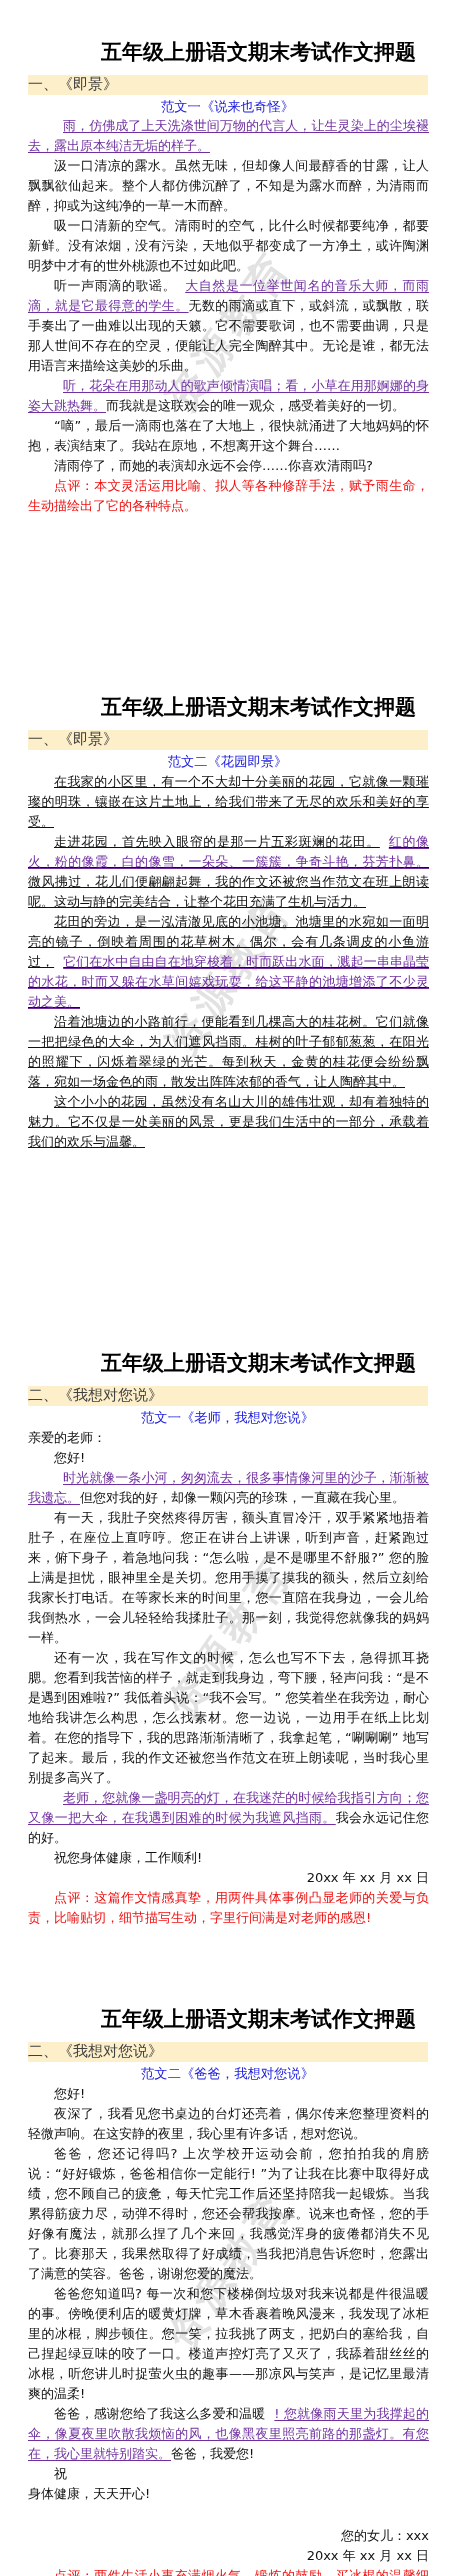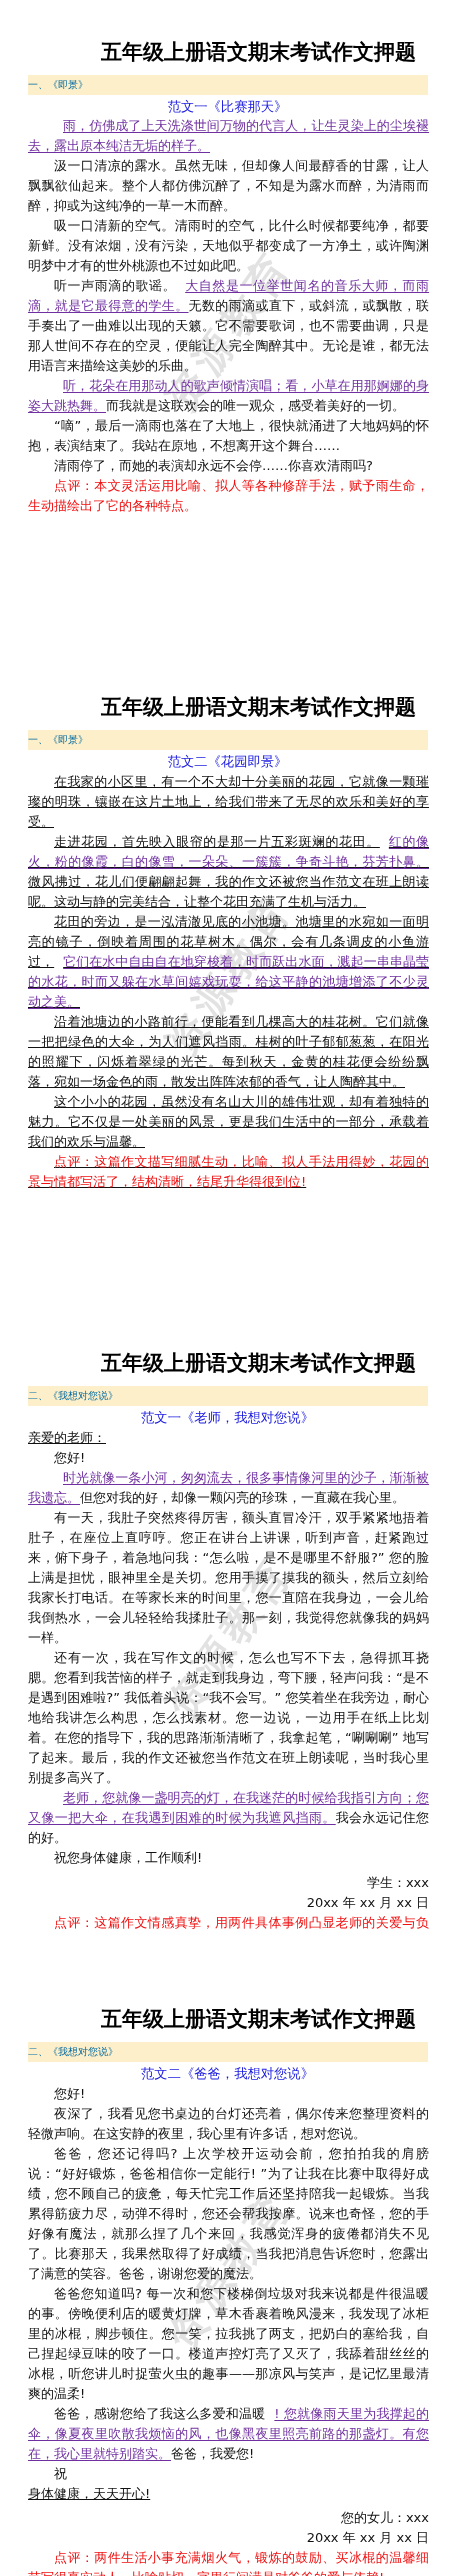--- a/index.html
+++ b/index.html
@@ -1,37 +1,37 @@
 <!DOCTYPE html>
 <html style="font-size:10px"><head>
 <meta charset="utf-8">
 <style>
   html, body { margin: 0; padding: 0; background: #ffffff; }
   body { width: 455px; font-family: "DejaVu Sans", "Liberation Sans", sans-serif; color: #111; }
   .page { position: relative; width: 455px; height: 644px; overflow: hidden; background: #fff; }
   .page.last { height: 645px; }
   .doc-title { position: absolute; left: 0; width: 455px; text-align: center; font-weight: bold; font-size: 21px; letter-spacing: 0px; color: #000; line-height: 25px; padding-left: 31px; }
-  .section-band { position: absolute; left: 28px; width: 400px; height: 19.6px; background: #fcefc9; font-size: 10px; line-height: 19.6px; color: #0369a1; }
+  .section-band { position: absolute; left: 28px; width: 400px; height: 19.6px; background: #fcefc9; font-size: 15px; line-height: 19.6px; color: #404040; }
   .essay-title { position: absolute; left: 0; width: 455px; text-align: center; color: #1a1adf; font-size: 13.3px; line-height: 19px; }
   .body { position: absolute; left: 28px; width: 401px; font-size: 13px; line-height: 20px; text-align: justify; }
   .body p { margin: 0; text-indent: 2em; }
-  .body p.noindent { text-indent: 0; text-decoration: underline; }
+  .body p.noindent { text-indent: 0; }
   .body p.right { text-align: right; text-indent: 0; }
   .hl { color: #7030a0; text-decoration: underline; text-decoration-color: #7030a0; text-underline-offset: 1.9px; margin-left: 9px; }
   .comment { color: #f01010; }
   .watermark { position: absolute; left: 133px; width: 202px; font-size: 40px; font-weight: bold; color: rgba(150,150,150,0.28); transform: rotate(-55deg); letter-spacing: 6.3px; pointer-events: none; white-space: nowrap; }
 </style>
 </head>
 <body>
 
 <div class="page">
   <div class="watermark" style="top:297px;">资源教育</div>
   <div class="doc-title" style="top:40px;">五年级上册语文期末考试作文押题</div>
   <div class="section-band" style="top:75px;">一、《即景》</div>
-  <div class="essay-title" style="top:97px;">范文一《比赛那天》</div>
+  <div class="essay-title" style="top:97px;">范文一《说来也奇怪》</div>
   <div class="body" style="top:116px;">
     <p><span class="hl">雨，仿佛成了上天洗涤世间万物的代言人，让生灵染上的尘埃褪去，露出原本纯洁无垢的样子。</span></p>
     <p>汲一口清凉的露水。虽然无味，但却像人间最醇香的甘露，让人飘飘欲仙起来。整个人都仿佛沉醉了，不知是为露水而醉，为清雨而醉，抑或为这纯净的一草一木而醉。</p>
     <p>吸一口清新的空气。清雨时的空气，比什么时候都要纯净，都要新鲜。没有浓烟，没有污染，天地似乎都变成了一方净土，或许陶渊明梦中才有的世外桃源也不过如此吧。</p>
     <p><span>听一声雨滴的歌谣。</span><span class="hl">大自然是一位举世闻名的音乐大师，而雨滴，就是它最得意的学生。</span><span>无数的雨滴或直下，或斜流，或飘散，联手奏出了一曲难以出现的天籁。它不需要歌词，也不需要曲调，只是那人世间不存在的空灵，便能让人完全陶醉其中。无论是谁，都无法用语言来描绘这美妙的乐曲。</span></p>
     <p><span class="hl">听，花朵在用那动人的歌声倾情演唱；看，小草在用那婀娜的身姿大跳热舞。</span><span>而我就是这联欢会的唯一观众，感受着美好的一切。</span></p>
     <p>“嘀”，最后一滴雨也落在了大地上，很快就涌进了大地妈妈的怀抱，表演结束了。我站在原地，不想离开这个舞台……</p>
     <p>清雨停了，而她的表演却永远不会停……你喜欢清雨吗?</p>
     <p class="comment">点评：本文灵活运用比喻、拟人等各种修辞手法，赋予雨生命，生动描绘出了它的各种特点。</p>
   </div>
@@ -41,54 +41,52 @@
   <div class="watermark" style="top:297px;">资源教育</div>
   <div class="doc-title" style="top:51px;">五年级上册语文期末考试作文押题</div>
   <div class="section-band" style="top:86px;">一、《即景》</div>
   <div class="essay-title" style="top:108px;">范文二《花园即景》</div>
   <div class="body" style="top:128px;text-decoration:underline;">
     <p>在我家的小区里，有一个不大却十分美丽的花园，它就像一颗璀璨的明珠，镶嵌在这片土地上，给我们带来了无尽的欢乐和美好的享受。</p>
     <p><span>走进花园，首先映入眼帘的是那一片五彩斑斓的花田。</span><span class="hl">红的像火，粉的像霞，白的像雪，一朵朵、一簇簇，争奇斗艳，芬芳扑鼻。</span><span>微风拂过，花儿们便翩翩起舞，我的作文还被您当作范文在班上朗读呢。这动与静的完美结合，让整个花田充满了生机与活力。</span></p>
     <p><span>花田的旁边，是一泓清澈见底的小池塘。池塘里的水宛如一面明亮的镜子，倒映着周围的花草树木。偶尔，会有几条调皮的小鱼游过，</span><span class="hl">它们在水中自由自在地穿梭着，时而跃出水面，溅起一串串晶莹的水花，时而又躲在水草间嬉戏玩耍，给这平静的池塘增添了不少灵动之美。</span></p>
     <p>沿着池塘边的小路前行，便能看到几棵高大的桂花树。它们就像一把把绿色的大伞，为人们遮风挡雨。桂树的叶子郁郁葱葱，在阳光的照耀下，闪烁着翠绿的光芒。每到秋天，金黄的桂花便会纷纷飘落，宛如一场金色的雨，散发出阵阵浓郁的香气，让人陶醉其中。</p>
     <p>这个小小的花园，虽然没有名山大川的雄伟壮观，却有着独特的魅力。它不仅是一处美丽的风景，更是我们生活中的一部分，承载着我们的欢乐与温馨。</p>
-    <p class="comment">点评：这篇作文描写细腻生动，比喻、拟人手法用得妙，花园的景与情都写活了，结构清晰，结尾升华得很到位!</p>
   </div>
 </div>
 
 <div class="page">
   <div class="watermark" style="top:316px;">资源教育</div>
   <div class="doc-title" style="top:63px;">五年级上册语文期末考试作文押题</div>
   <div class="section-band" style="top:98px;">二、《我想对您说》</div>
   <div class="essay-title" style="top:120px;">范文一《老师，我想对您说》</div>
   <div class="body" style="top:140px;">
     <p class="noindent">亲爱的老师：</p>
     <p>您好!</p>
     <p><span class="hl">时光就像一条小河，匆匆流去，很多事情像河里的沙子，渐渐被我遗忘。</span><span>但您对我的好，却像一颗闪亮的珍珠，一直藏在我心里。</span></p>
     <p>有一天，我肚子突然疼得厉害，额头直冒冷汗，双手紧紧地捂着肚子，在座位上直哼哼。您正在讲台上讲课，听到声音，赶紧跑过来，俯下身子，着急地问我：“怎么啦，是不是哪里不舒服?” 您的脸上满是担忧，眼神里全是关切。您用手摸了摸我的额头，然后立刻给我家长打电话。在等家长来的时间里，您一直陪在我身边，一会儿给我倒热水，一会儿轻轻给我揉肚子。那一刻，我觉得您就像我的妈妈一样。</p>
     <p>还有一次，我在写作文的时候，怎么也写不下去，急得抓耳挠腮。您看到我苦恼的样子，就走到我身边，弯下腰，轻声问我：“是不是遇到困难啦?” 我低着头说：“我不会写。” 您笑着坐在我旁边，耐心地给我讲怎么构思，怎么找素材。您一边说，一边用手在纸上比划着。在您的指导下，我的思路渐渐清晰了，我拿起笔，“唰唰唰” 地写了起来。最后，我的作文还被您当作范文在班上朗读呢，当时我心里别提多高兴了。</p>
     <p><span class="hl">老师，您就像一盏明亮的灯，在我迷茫的时候给我指引方向；您又像一把大伞，在我遇到困难的时候为我遮风挡雨。</span><span>我会永远记住您的好。</span></p>
     <p>祝您身体健康，工作顺利!</p>
-    <p class="right" style="margin-top:5px;">学生：xxx</p>
     <p class="right">20xx 年 xx 月 xx 日</p>
     <p class="comment">点评：这篇作文情感真挚，用两件具体事例凸显老师的关爱与负责，比喻贴切，细节描写生动，字里行间满是对老师的感恩!</p>
   </div>
 </div>
 
 <div class="page last">
   <div class="watermark" style="top:304px;">资源教育</div>
   <div class="doc-title" style="top:75px;">五年级上册语文期末考试作文押题</div>
   <div class="section-band" style="top:110px;">二、《我想对您说》</div>
   <div class="essay-title" style="top:132px;">范文二《爸爸，我想对您说》</div>
   <div class="body" style="top:152px;">
     <p>您好!</p>
     <p>夜深了，我看见您书桌边的台灯还亮着，偶尔传来您整理资料的轻微声响。在这安静的夜里，我心里有许多话，想对您说。</p>
     <p>爸爸，您还记得吗? 上次学校开运动会前，您拍拍我的肩膀说：“好好锻炼，爸爸相信你一定能行! ”为了让我在比赛中取得好成绩，您不顾自己的疲惫，每天忙完工作后还坚持陪我一起锻炼。当我累得筋疲力尽，动弹不得时，您还会帮我按摩。说来也奇怪，您的手好像有魔法，就那么捏了几个来回，我感觉浑身的疲倦都消失不见了。比赛那天，我果然取得了好成绩，当我把消息告诉您时，您露出了满意的笑容。爸爸，谢谢您爱的魔法。</p>
     <p>爸爸您知道吗? 每一次和您下楼梯倒垃圾对我来说都是件很温暖的事。傍晚便利店的暖黄灯牌，草木香裹着晚风漫来，我发现了冰柜里的冰棍，脚步顿住。您一笑，拉我挑了两支，把奶白的塞给我，自己捏起绿豆味的咬了一口。楼道声控灯亮了又灭了，我舔着甜丝丝的冰棍，听您讲儿时捉萤火虫的趣事——那凉风与笑声，是记忆里最清爽的温柔!</p>
     <p><span>爸爸，感谢您给了我这么多爱和温暖</span><span class="hl">! 您就像雨天里为我撑起的伞，像夏夜里吹散我烦恼的风，也像黑夜里照亮前路的那盏灯。有您在，我心里就特别踏实。</span><span>爸爸，我爱您!</span></p>
     <p>祝</p>
     <p class="noindent">身体健康，天天开心!</p>
-    <p class="right" style="margin-top:4px;">您的女儿：xxx</p>
+    <p class="right" style="margin-top:22px;">您的女儿：xxx</p>
     <p class="right">20xx 年 xx 月 xx 日</p>
     <p class="comment">点评：两件生活小事充满烟火气，锻炼的鼓励、买冰棍的温馨细节写得真实动人，比喻贴切，字里行间满是对爸爸的爱与依赖!</p>
   </div>
 </div>
 
 
 </body></html>

